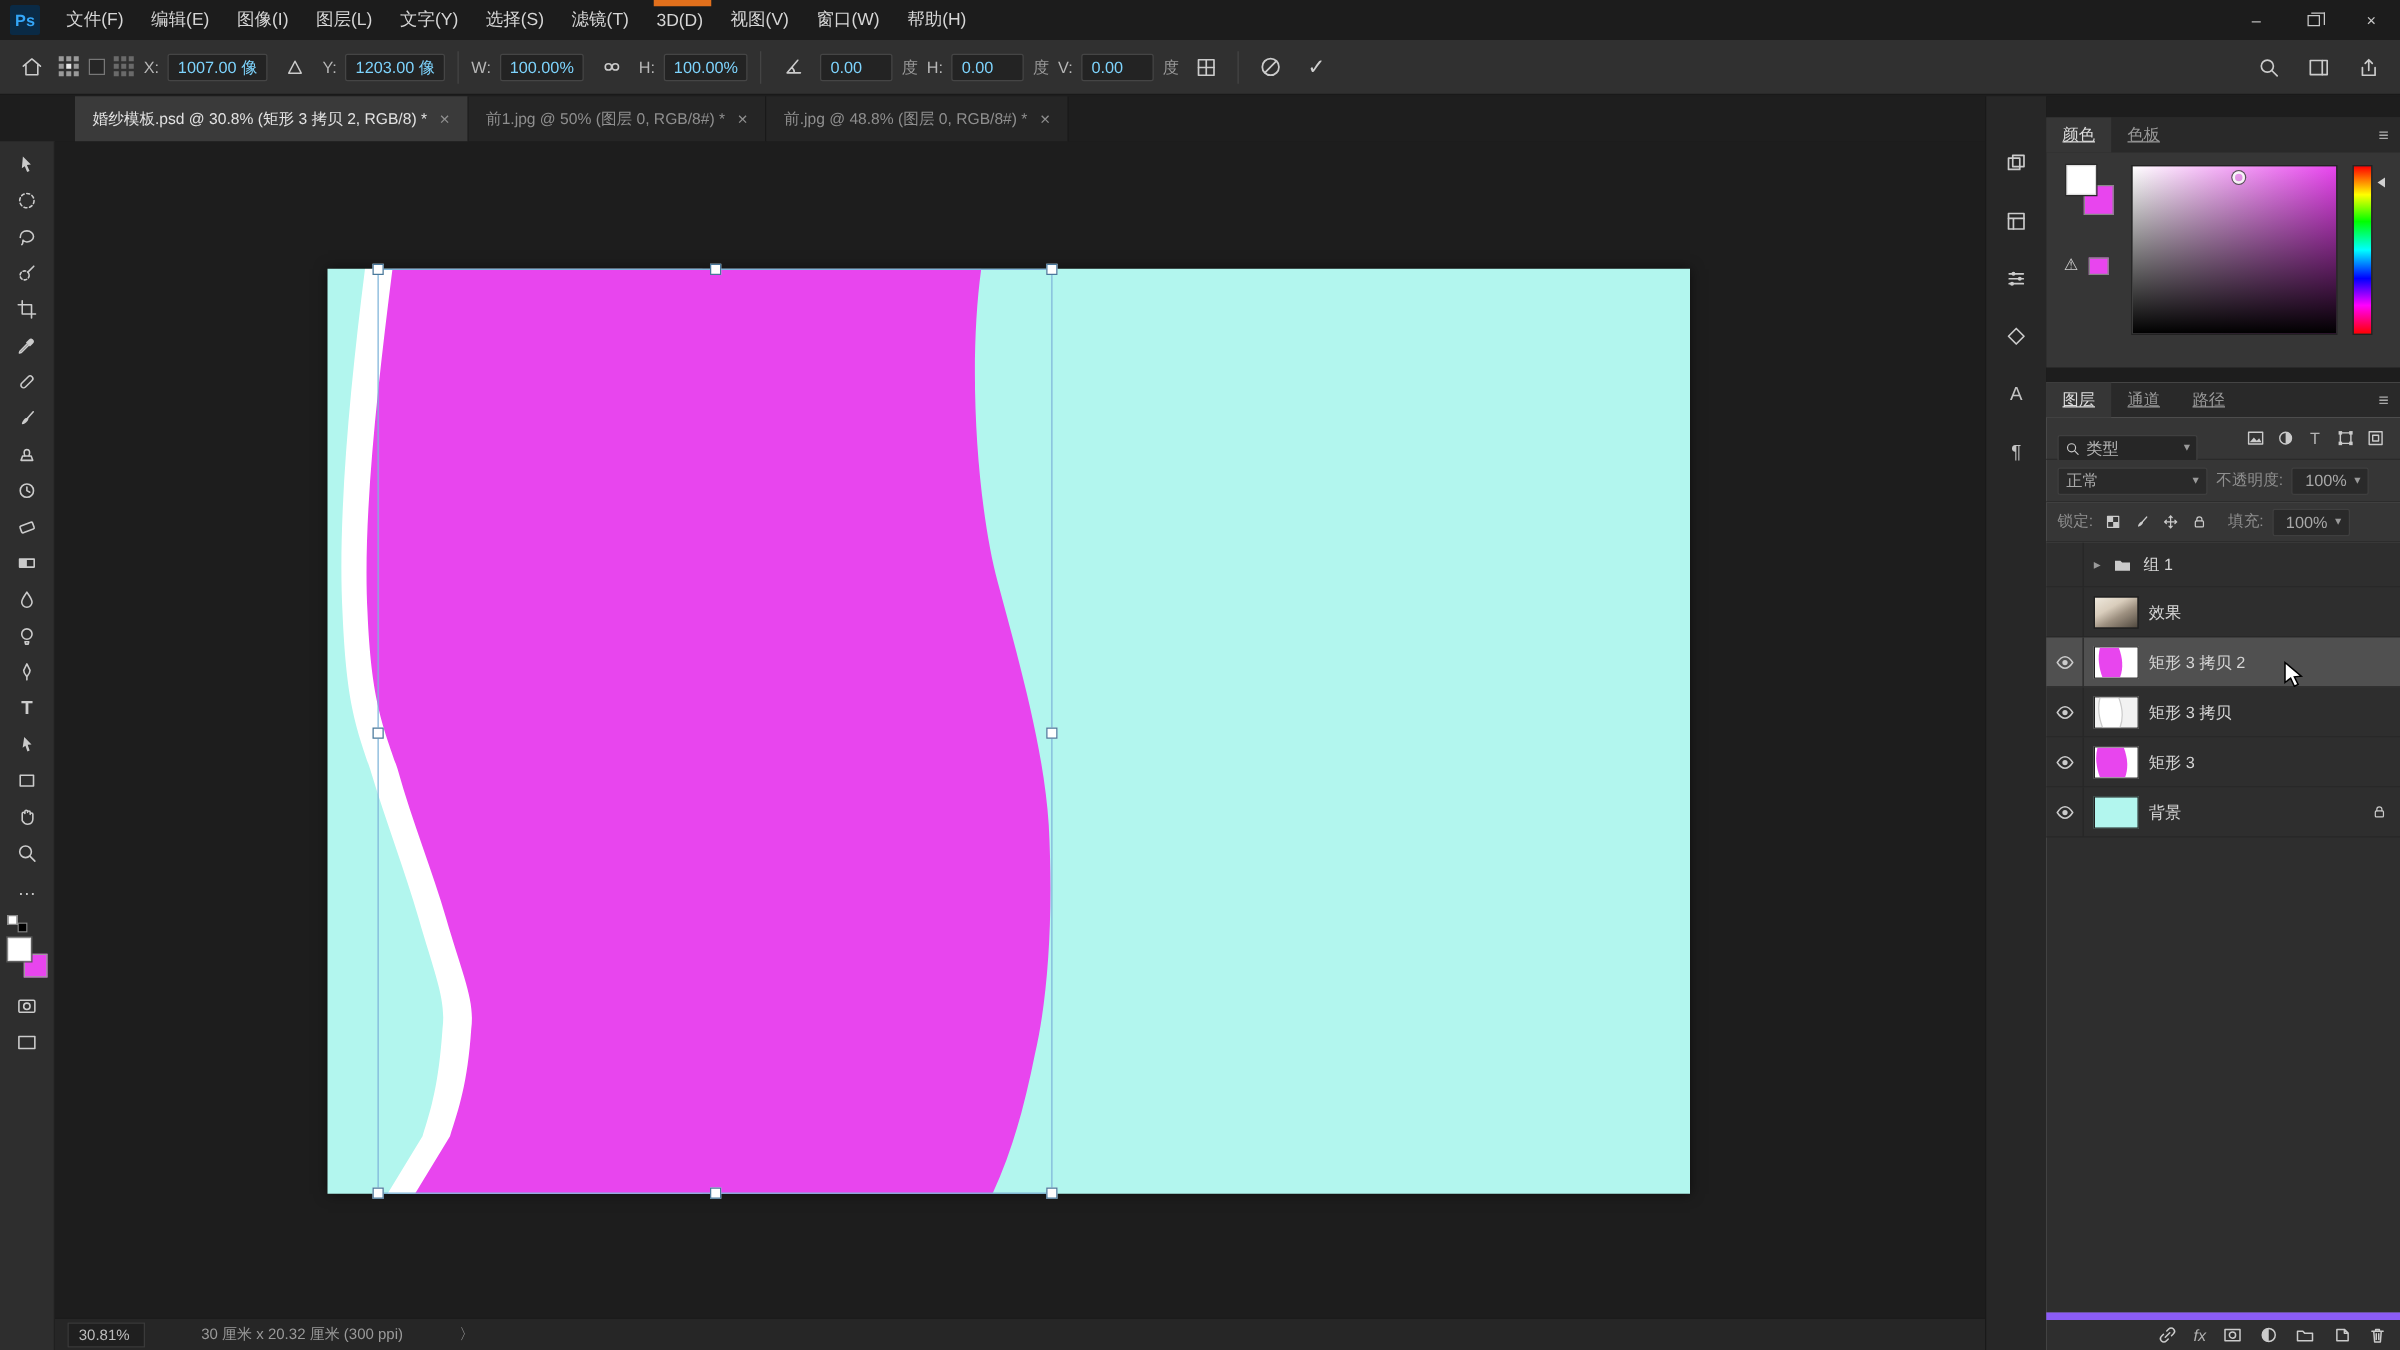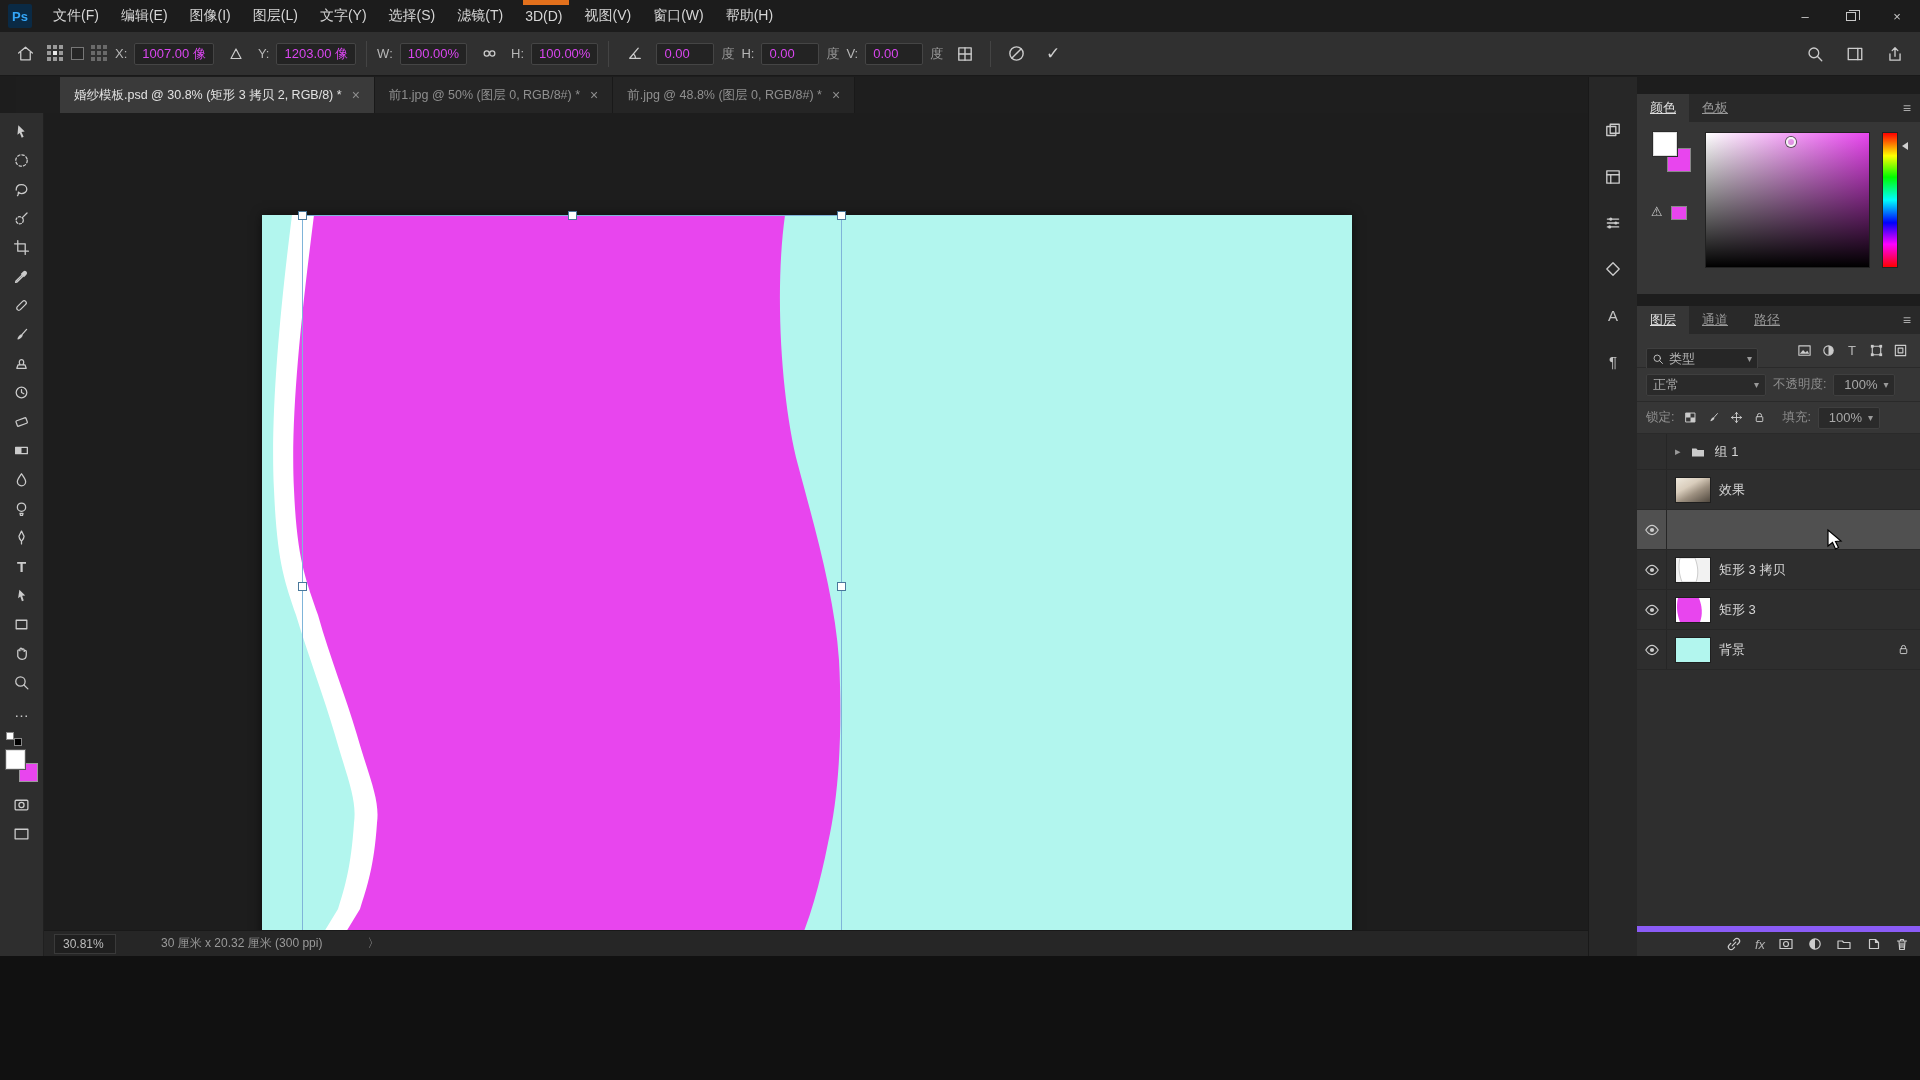--- a/index.html
+++ b/index.html
@@ -1,36 +1,36 @@
 <!DOCTYPE html>
 <html style="--magenta: #e845ee; --cyan: #b2f6ee; --accent_blue: #7fb4d9;"><head>
 <meta charset="utf-8">
 <style>
   * { box-sizing: border-box; margin: 0; padding: 0; }
   html,body { width:1920px; height:1080px; background:#111; }
   body { font-family:"Liberation Sans","DejaVu Sans",sans-serif; font-size:13px; color:#cccccc; overflow:hidden; }
-  .app { position:relative; width:1920px; height:956px; background:#1d1d1d; overflow:hidden; }
+  .app { position:relative; width:1920px; height:1080px; background:#1d1d1d; overflow:hidden; }
 
   
   .menubar { position:absolute; left:0; top:0; right:0; height:32px; background:#1c1c1c; display:flex; align-items:center; z-index:5; }
   .ps-logo { width:24px; height:24px; margin:0 10px 0 8px; background:#0a2a45; color:#34a6f8; font-weight:bold; font-size:13px; display:flex; align-items:center; justify-content:center; border-radius:2px; }
   .menu-item { padding:0 11px; height:32px; display:flex; align-items:center; color:#d6d6d6; font-size:14px; cursor:default; }
   .menu-highlight { position:absolute; left:523px; top:0; width:46px; height:5px; background:#e2701c; z-index:6; }
   .win-controls { margin-left:auto; display:flex; height:32px; }
   .win-btn { width:46px; height:32px; display:flex; align-items:center; justify-content:center; color:#c8c8c8; font-size:13px; }
   .restore-glyph { width:10px; height:9px; border:1px solid #c8c8c8; position:relative; }
   .restore-glyph:before { content:""; position:absolute; left:2px; top:-3px; width:10px; height:9px; border:1px solid #c8c8c8; border-left:none; border-bottom:none; }
 
   
   .optionsbar { position:absolute; left:0; top:32px; right:0; height:44px; background:#303030; border-bottom:1px solid #191919; display:flex; align-items:center; padding:0 10px; gap:7px; z-index:4; }
   .obtn { width:30px; height:30px; display:flex; align-items:center; justify-content:center; border-radius:2px; }
   .osep { width:1px; height:26px; background:#444; margin:0 3px; }
   .olabel { color:#b7b7b7; font-size:13px; }
   .odim { color:#9a9a9a; font-size:13px; }
-  .obox { background:#232323; border:1px solid #454545; border-radius:2px; height:22px; min-width:76px; padding:2px 7px; color:#d946ef; font-size:13px; display:flex; align-items:center; }
+  .obox { background:#232323; border:1px solid #454545; border-radius:2px; height:22px; min-width:76px; padding:2px 7px; color:#7dd3fc; font-size:13px; display:flex; align-items:center; }
   .obox.small { min-width:58px; }
   .ref-grid { display:grid; grid-template-columns:repeat(3,5px); grid-template-rows:repeat(3,5px); gap:1px; }
   .ref-grid i { background:#9a9a9a; width:4px; height:4px; }
   .ref-grid i.c { background:#e8e8e8; }
   .ochk { width:13px; height:13px; border:1px solid #777; background:#262626; }
   .right-tools { margin-left:auto; display:flex; align-items:center; gap:10px; }
 
   
   .tico { stroke:#cbcbcb; fill:none; stroke-width:1.2; stroke-linecap:round; stroke-linejoin:round; }
   .tico .f { fill:#cbcbcb; stroke:none; }
@@ -600,20 +600,29 @@
           </div>
         </div>
 
         <div class="layer-row selected">
           <div class="eye-well">
             <svg class="tico eye" width="16" height="16" viewBox="0 0 16 16">
                 <path d="M1.8 8 C3.8 4.9 6 3.4 8 3.4 C10 3.4 12.2 4.9 14.2 8 C12.2 11.1 10 12.6 8 12.6 C6 12.6 3.8 11.1 1.8 8 Z"></path>
                 <circle class="f" cx="8" cy="8" r="2.1"></circle>
               </svg>
           </div>
+          <div class="row-body">
+            <div class="thumb">
+              <svg width="34" height="24" viewBox="0 0 34 24">
+                  <rect width="34" height="24" fill="#ffffff"></rect>
+                  <path d="M4 0 C2 8 3 16 6 24 L20 24 C23 16 22 8 19 0 Z" style="fill:var(--magenta,#e845ee)"></path>
+                </svg>
+            </div>
+            <span class="lname">矩形 3 拷贝 2</span>
+          </div>
         </div>
 
         <div class="layer-row">
           <div class="eye-well">
             <svg class="tico eye" width="16" height="16" viewBox="0 0 16 16">
                 <path d="M1.8 8 C3.8 4.9 6 3.4 8 3.4 C10 3.4 12.2 4.9 14.2 8 C12.2 11.1 10 12.6 8 12.6 C6 12.6 3.8 11.1 1.8 8 Z"></path>
                 <circle class="f" cx="8" cy="8" r="2.1"></circle>
               </svg>
           </div>
           <div class="row-body">

